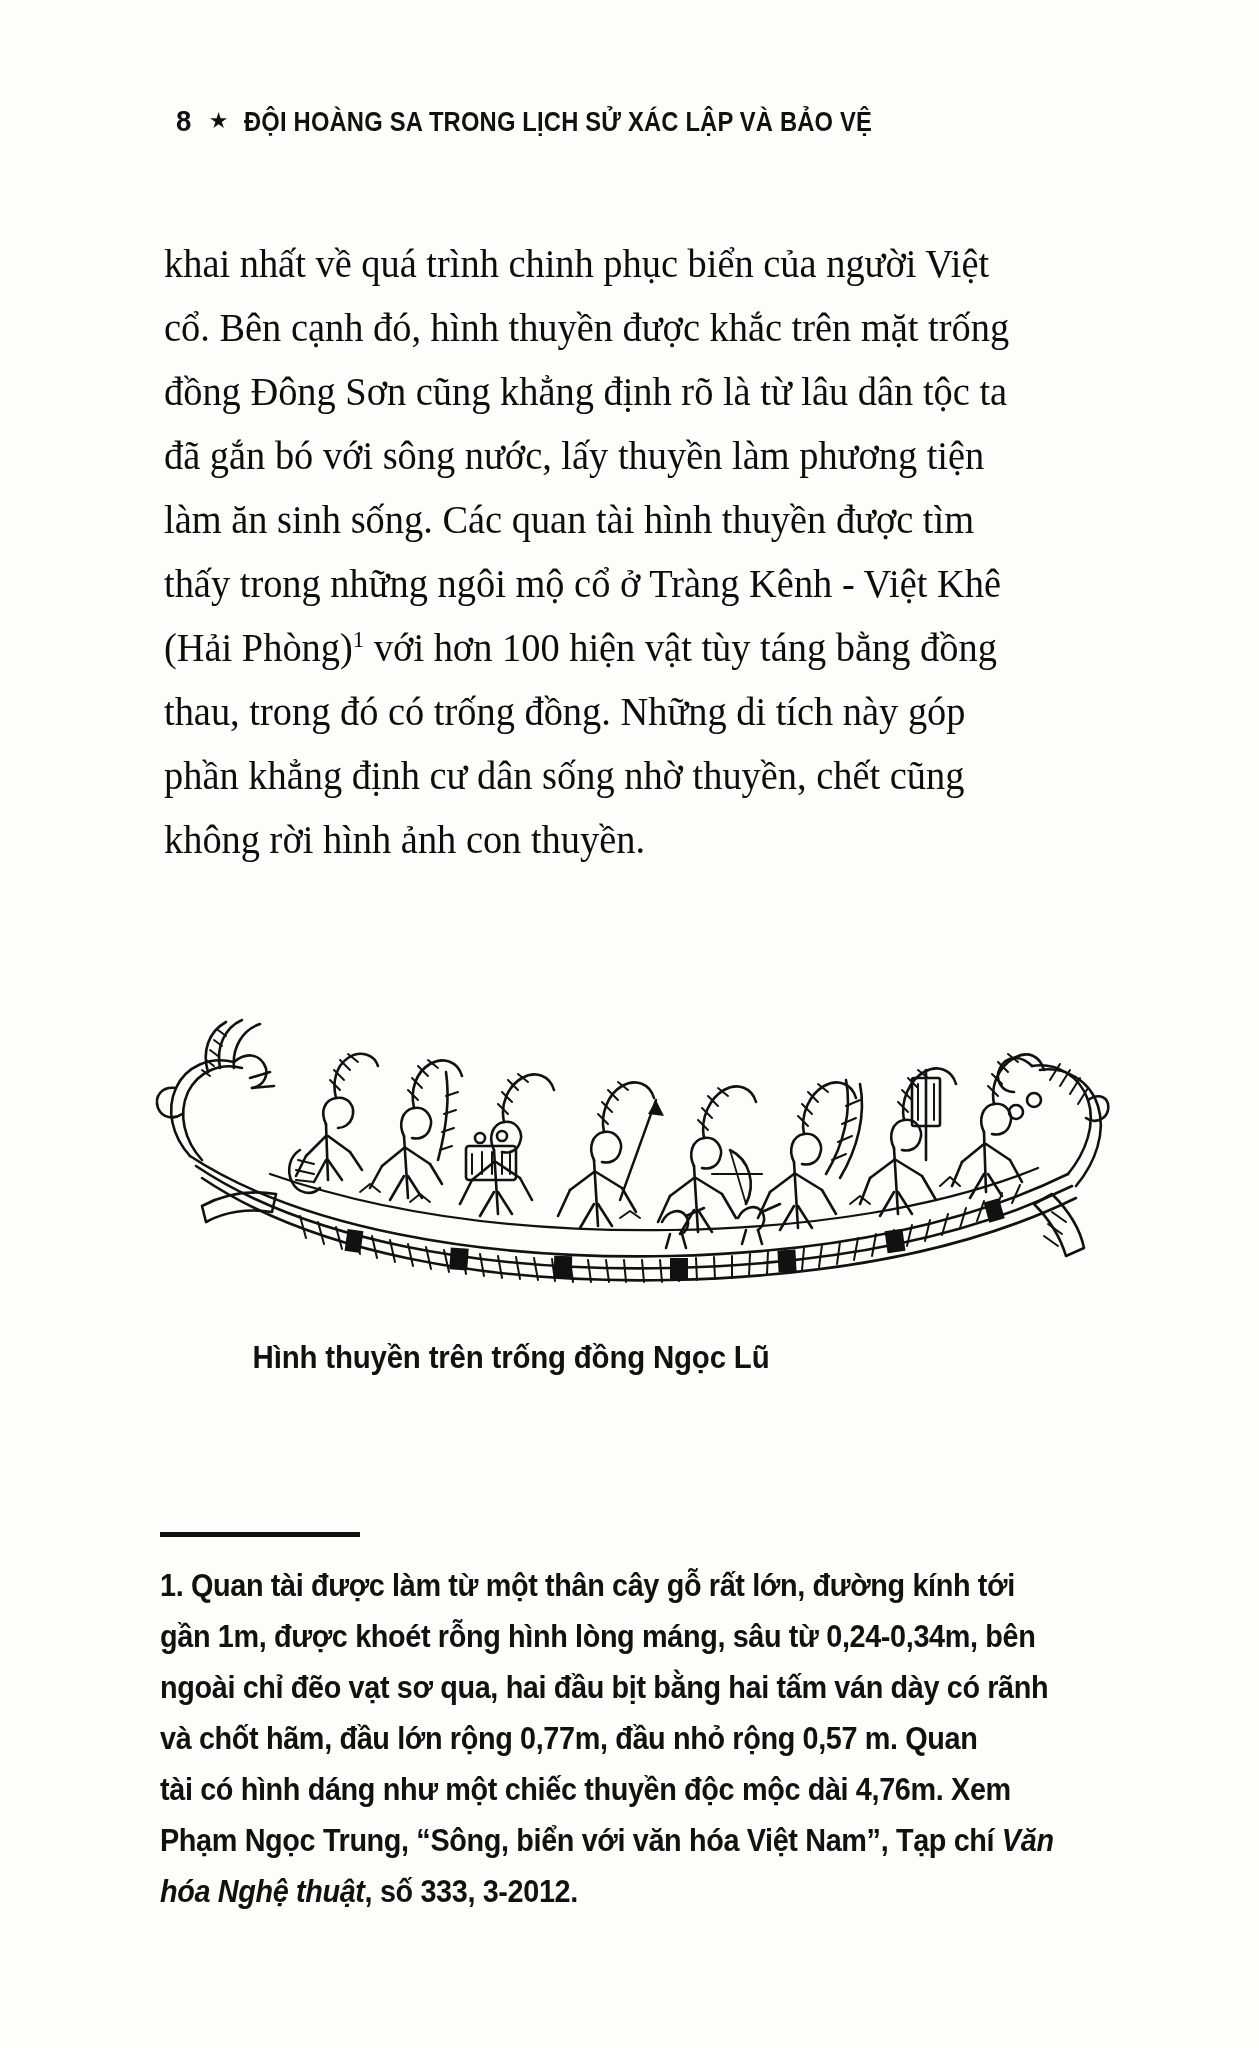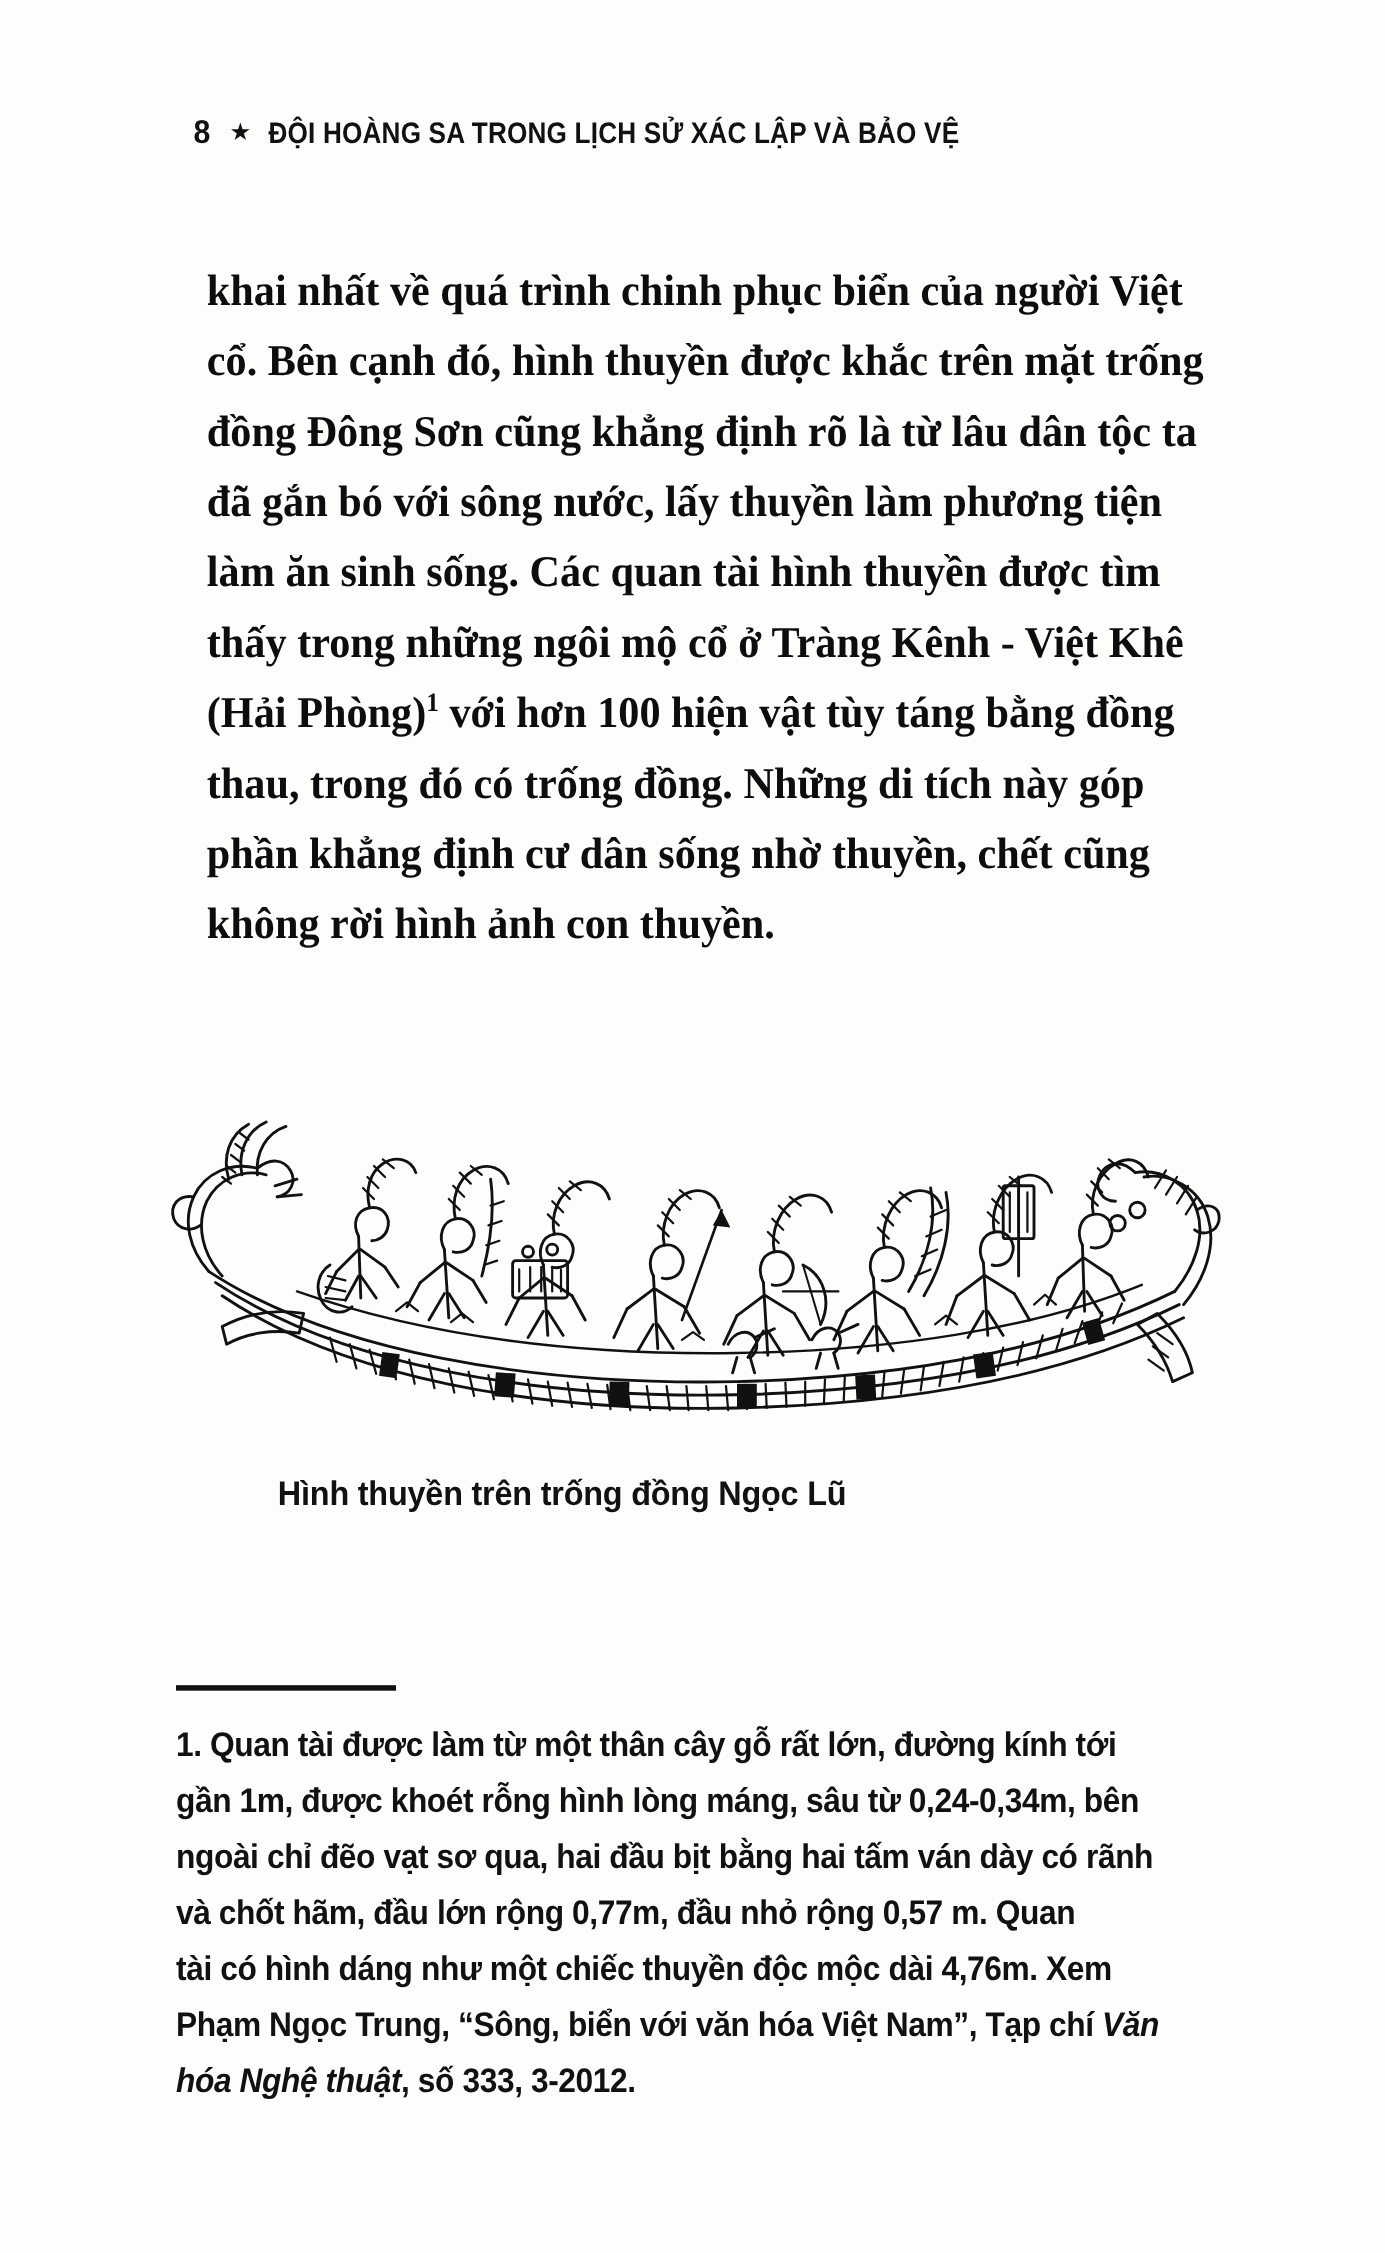--- a/index.html
+++ b/index.html
@@ -49,24 +49,23 @@
     font-weight: 700;
     color: #111111;
     letter-spacing: 0.2px;
     transform: scaleX(0.88);
     transform-origin: left bottom;
   }
 
   
   .body-block {
     position: absolute;
-    left: 188px;
+    left: 164px;
     top: 232px;
     width: 1000px;
-    font-weight: bold;
   }
   .body-line {
     font-family: "Liberation Serif", "DejaVu Serif", serif;
     font-size: 40px;
     color: #0d0d0d;
     line-height: 64px;
     white-space: nowrap;
     transform: scaleX(0.96);
     transform-origin: left center;
   }

